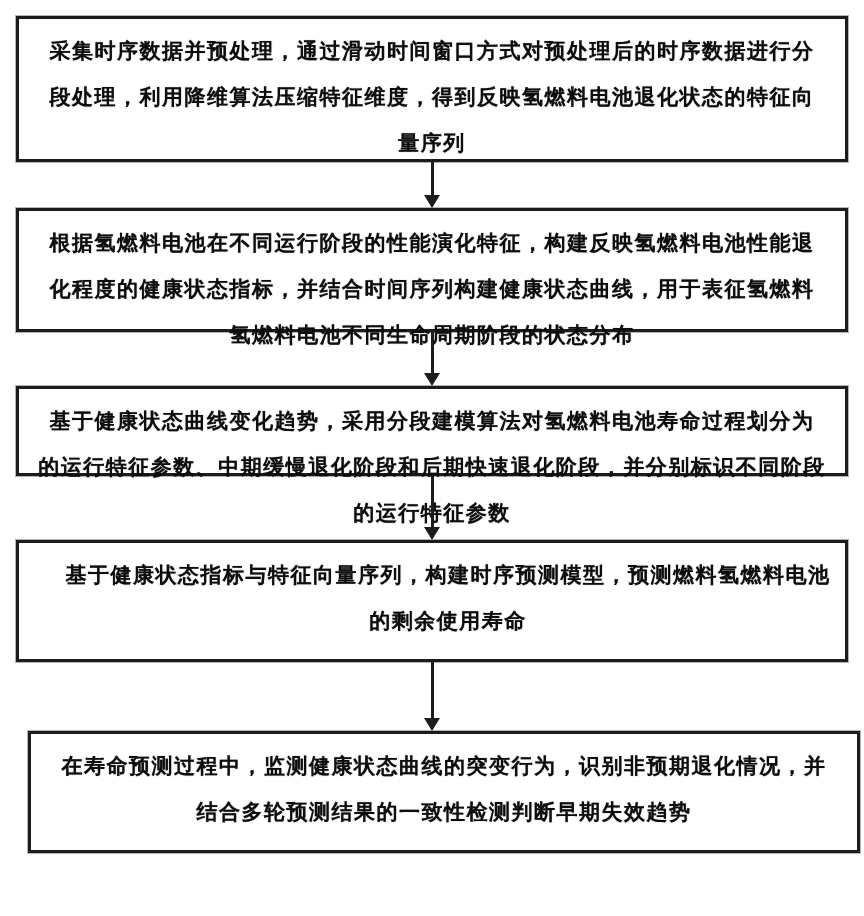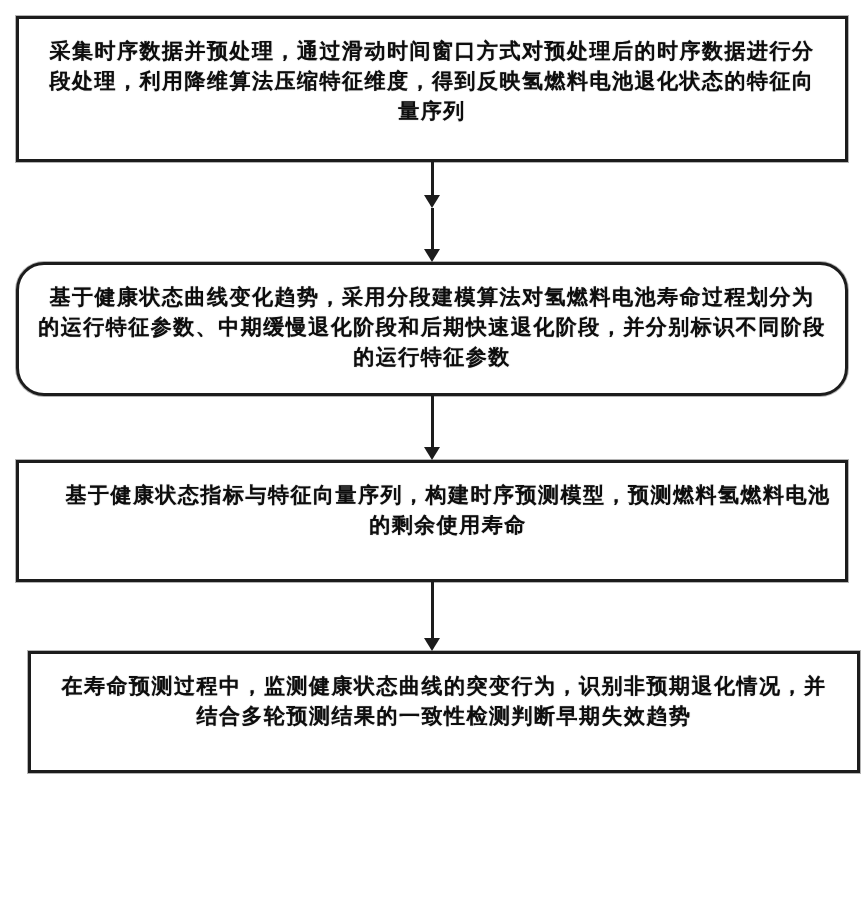--- a/index.html
+++ b/index.html
@@ -34,34 +34,35 @@
     width: 832px;
     border: 3px solid #1c1c1c;
     background: #ffffff;
     display: flex;
     flex-direction: column;
     justify-content: flex-start;
     align-items: center;
     padding: 17px 14px 10px 14px;
     
     box-shadow: 0 0 0 1px rgba(40,40,40,0.35);
+    gap: 16px;
   }
   .step-box .line {
     font-size: 21px;
     font-weight: 700;
     color: #0d0d0d;
     line-height: 30px;
     letter-spacing: 1.5px;
     text-align: center;
     white-space: nowrap;
     text-shadow: 0 0 1px rgba(0,0,0,0.55);
   }
   .box-1 { height: 146px; }
   .box-2 { height: 124px; }
-  .box-3 { height: 134px; border-radius: 28px; }
+  .box-3 { height: 90px; }
   .box-4 { height: 122px; padding-left: 46px; }
   .box-5 { height: 122px; margin-left: 24px; }
 
   .arrow {
     display: flex;
     flex-direction: column;
     align-items: center;
     justify-content: flex-start;
   }
   .arrow .shaft {
@@ -91,20 +92,25 @@
       <div class="line">采集时序数据并预处理，通过滑动时间窗口方式对预处理后的时序数据进行分</div>
       <div class="line">段处理，利用降维算法压缩特征维度，得到反映氢燃料电池退化状态的特征向</div>
       <div class="line">量序列</div>
     </div>
 
     <div class="arrow gap-1">
       <div class="shaft"></div>
       <div class="head"></div>
     </div>
 
+    <div class="step-box box-2">
+      <div class="line">根据氢燃料电池在不同运行阶段的性能演化特征，构建反映氢燃料电池性能退</div>
+      <div class="line">化程度的健康状态指标，并结合时间序列构建健康状态曲线，用于表征氢燃料</div>
+      <div class="line">氢燃料电池不同生命周期阶段的状态分布</div>
+    </div>
 
     <div class="arrow gap-2">
       <div class="shaft"></div>
       <div class="head"></div>
     </div>
 
     <div class="step-box box-3">
       <div class="line">基于健康状态曲线变化趋势，采用分段建模算法对氢燃料电池寿命过程划分为</div>
       <div class="line">的运行特征参数、中期缓慢退化阶段和后期快速退化阶段，并分别标识不同阶段</div>
       <div class="line">的运行特征参数</div>

